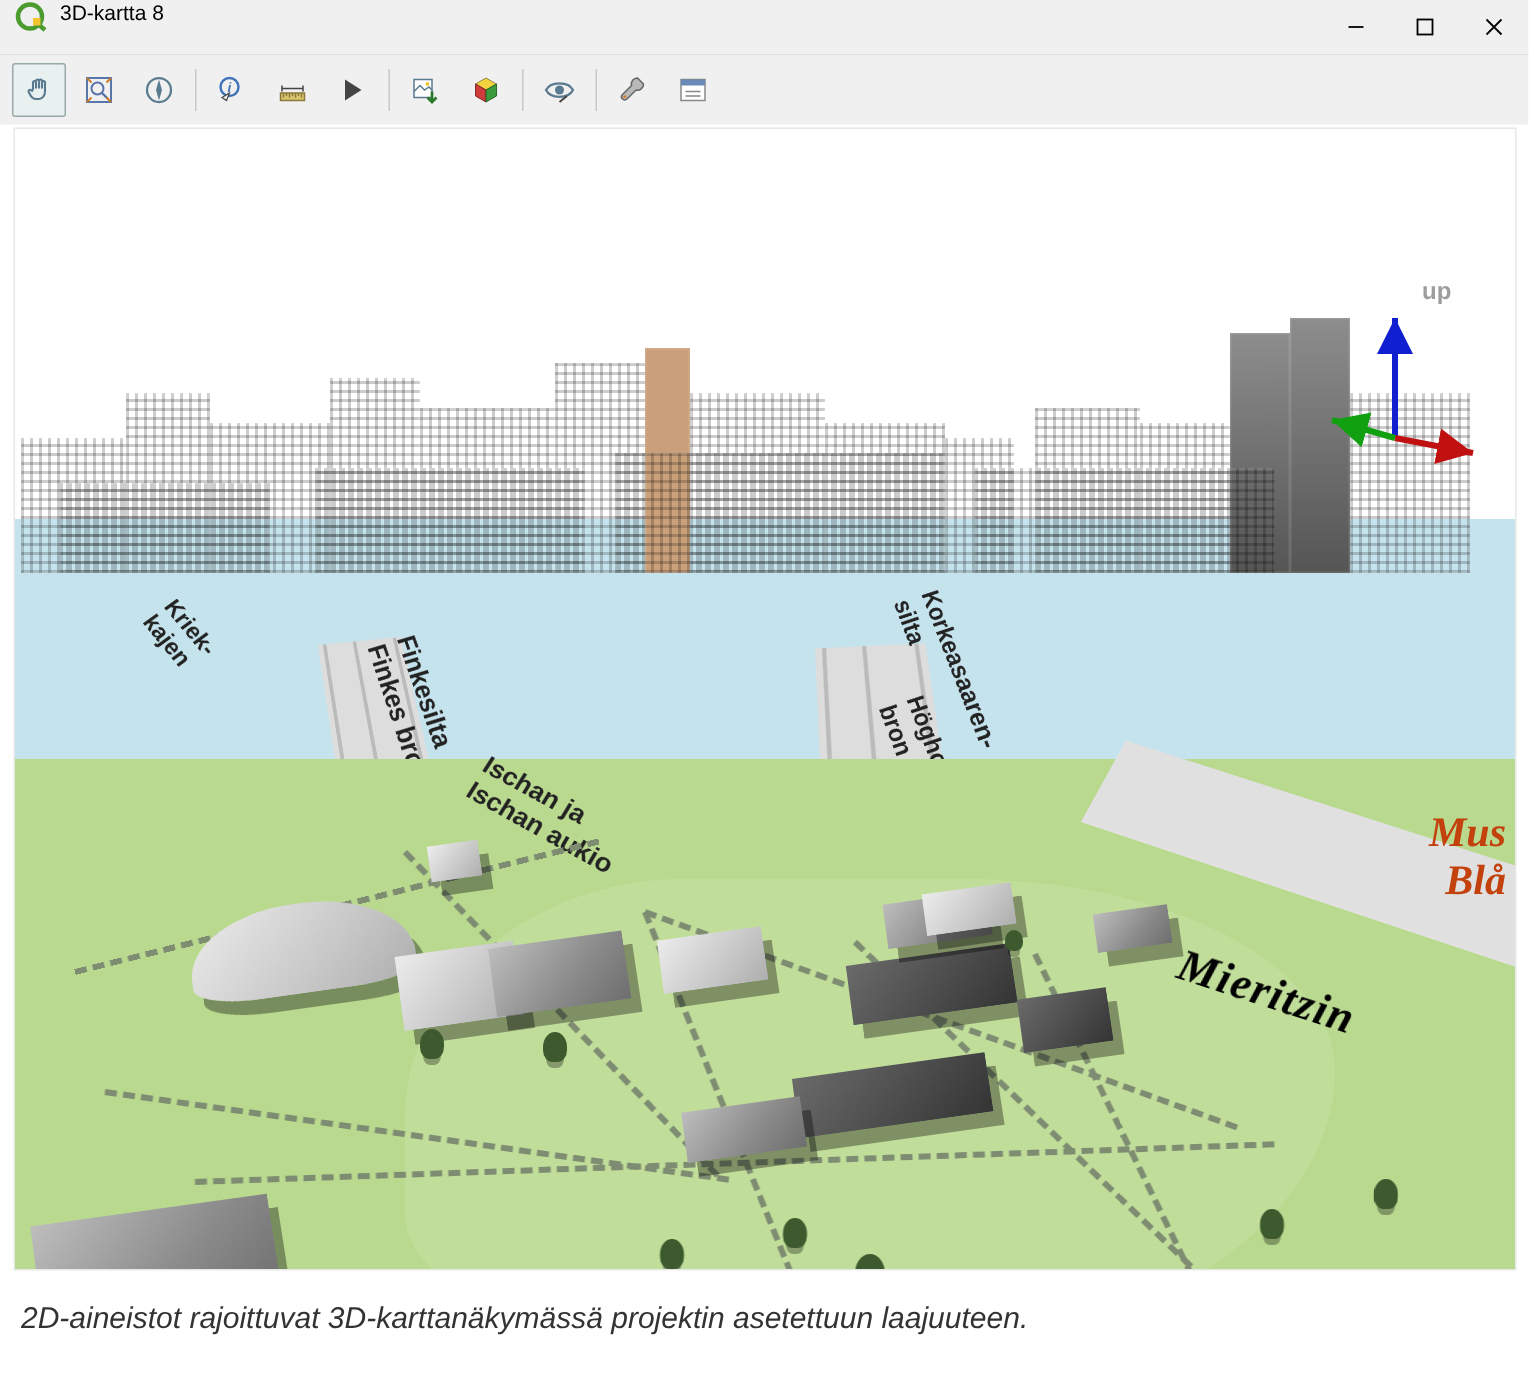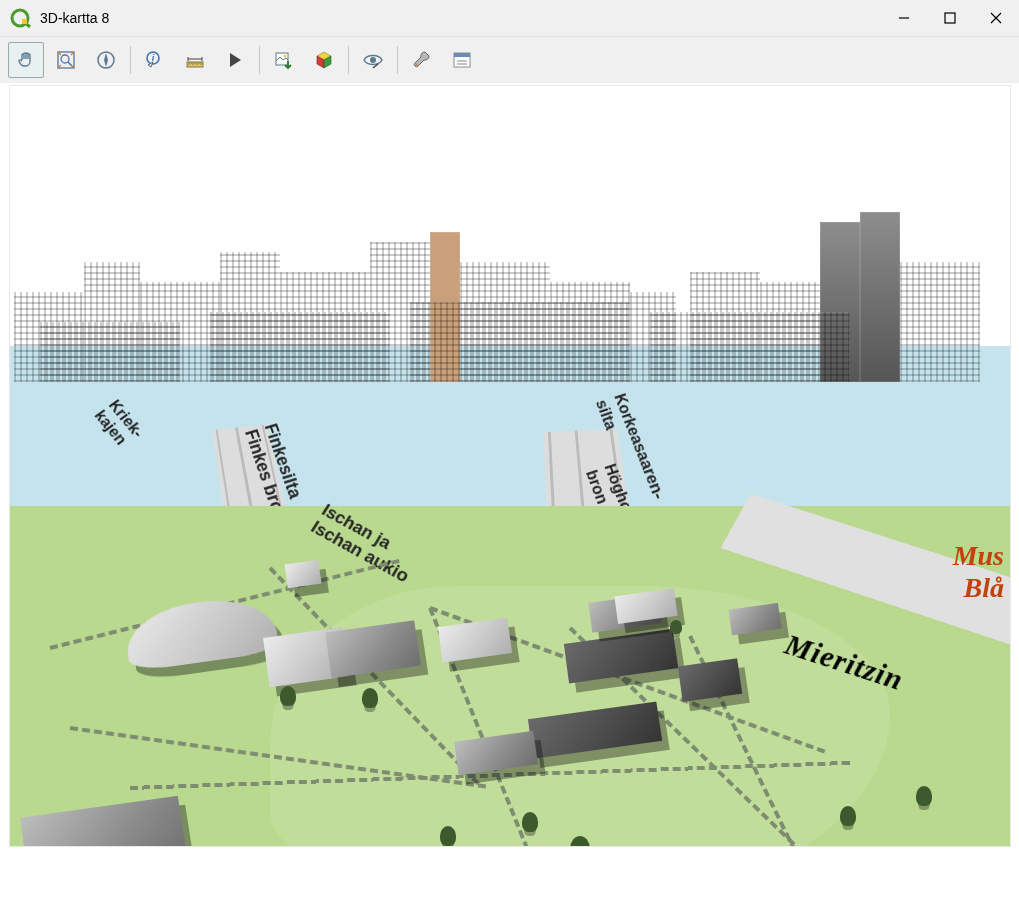--- a/index.html
+++ b/index.html
@@ -1,17 +1,17 @@
 <!DOCTYPE html>
 <html><head>
 <meta charset="utf-8">
 <style>
   html,body{margin:0;padding:0;background:#fff;font-family:'Segoe UI',Arial,sans-serif;width:1019px}
   .window{width:1019px}
-  .titlebar{display:flex;align-items:center;height:36px;background:#f0f0f0;border-bottom:1px solid #e0e0e0}
+  .titlebar{display:flex;height:36px;background:#f0f0f0;border-bottom:1px solid #e0e0e0}
   .app-icon{width:22px;height:22px;margin:0 8px 0 10px;display:inline-flex;align-items:center;justify-content:center}
   .title-text{font-size:14px;color:#000}
   .spacer{flex:1}
   .win-controls{display:flex}
   .win-btn{width:46px;height:36px;display:flex;align-items:center;justify-content:center;color:#000}
   .win-btn svg{stroke:#000;stroke-width:1.2;fill:none}
   .toolbar{display:flex;align-items:center;height:46px;background:#f0f0f0;padding:0 6px;gap:0}
   .tool-btn{width:34px;height:34px;display:flex;align-items:center;justify-content:center;border:1px solid transparent;border-radius:2px;margin:0 2px}
   .tool-btn.active{border:1px solid #9aa;background:#e8f0f0}
   .tool-sep{width:1px;height:28px;background:#c8c8c8;margin:0 4px}
@@ -237,15 +237,35 @@
 
     <div class="tree" style="left:430px;top:740px"></div>
     <div class="tree" style="left:512px;top:726px"></div>
     <div class="tree" style="left:560px;top:750px;width:20px;height:26px"></div>
     <div class="tree" style="left:830px;top:720px"></div>
     <div class="tree" style="left:906px;top:700px"></div>
     <div class="tree" style="left:270px;top:600px"></div>
     <div class="tree" style="left:352px;top:602px"></div>
     <div class="tree" style="left:660px;top:534px;width:12px;height:14px"></div>
 
+    <div class="gizmo">
+      <div class="label" style="left:78px;top:-6px">up</div>
+      <svg width="120" height="120" style="position:absolute;left:0;top:0">
+        <defs>
+          <marker id="arB" markerWidth="8" markerHeight="8" refX="6" refY="3" orient="auto">
+              <path d="M0 0 L6 3 L0 6 Z" fill="#1020d0"></path>
+            </marker>
+          <marker id="arR" markerWidth="8" markerHeight="8" refX="6" refY="3" orient="auto">
+              <path d="M0 0 L6 3 L0 6 Z" fill="#c01010"></path>
+            </marker>
+          <marker id="arG" markerWidth="8" markerHeight="8" refX="6" refY="3" orient="auto">
+              <path d="M0 0 L6 3 L0 6 Z" fill="#10a010"></path>
+            </marker>
+        </defs>
+        <line x1="60" y1="100" x2="60" y2="20" stroke="#1020d0" stroke-width="4" marker-end="url(#arB)"></line>
+        <line x1="60" y1="100" x2="112" y2="110" stroke="#c01010" stroke-width="4" marker-end="url(#arR)"></line>
+        <line x1="60" y1="100" x2="18" y2="88" stroke="#10a010" stroke-width="4" marker-end="url(#arG)"></line>
+      </svg>
+    </div>
   </div>
 
+  <div class="caption">2D-aineistot rajoittuvat 3D-karttanäkymässä projektin asetettuun laajuuteen.</div>
 </div>
 
 </body></html>

